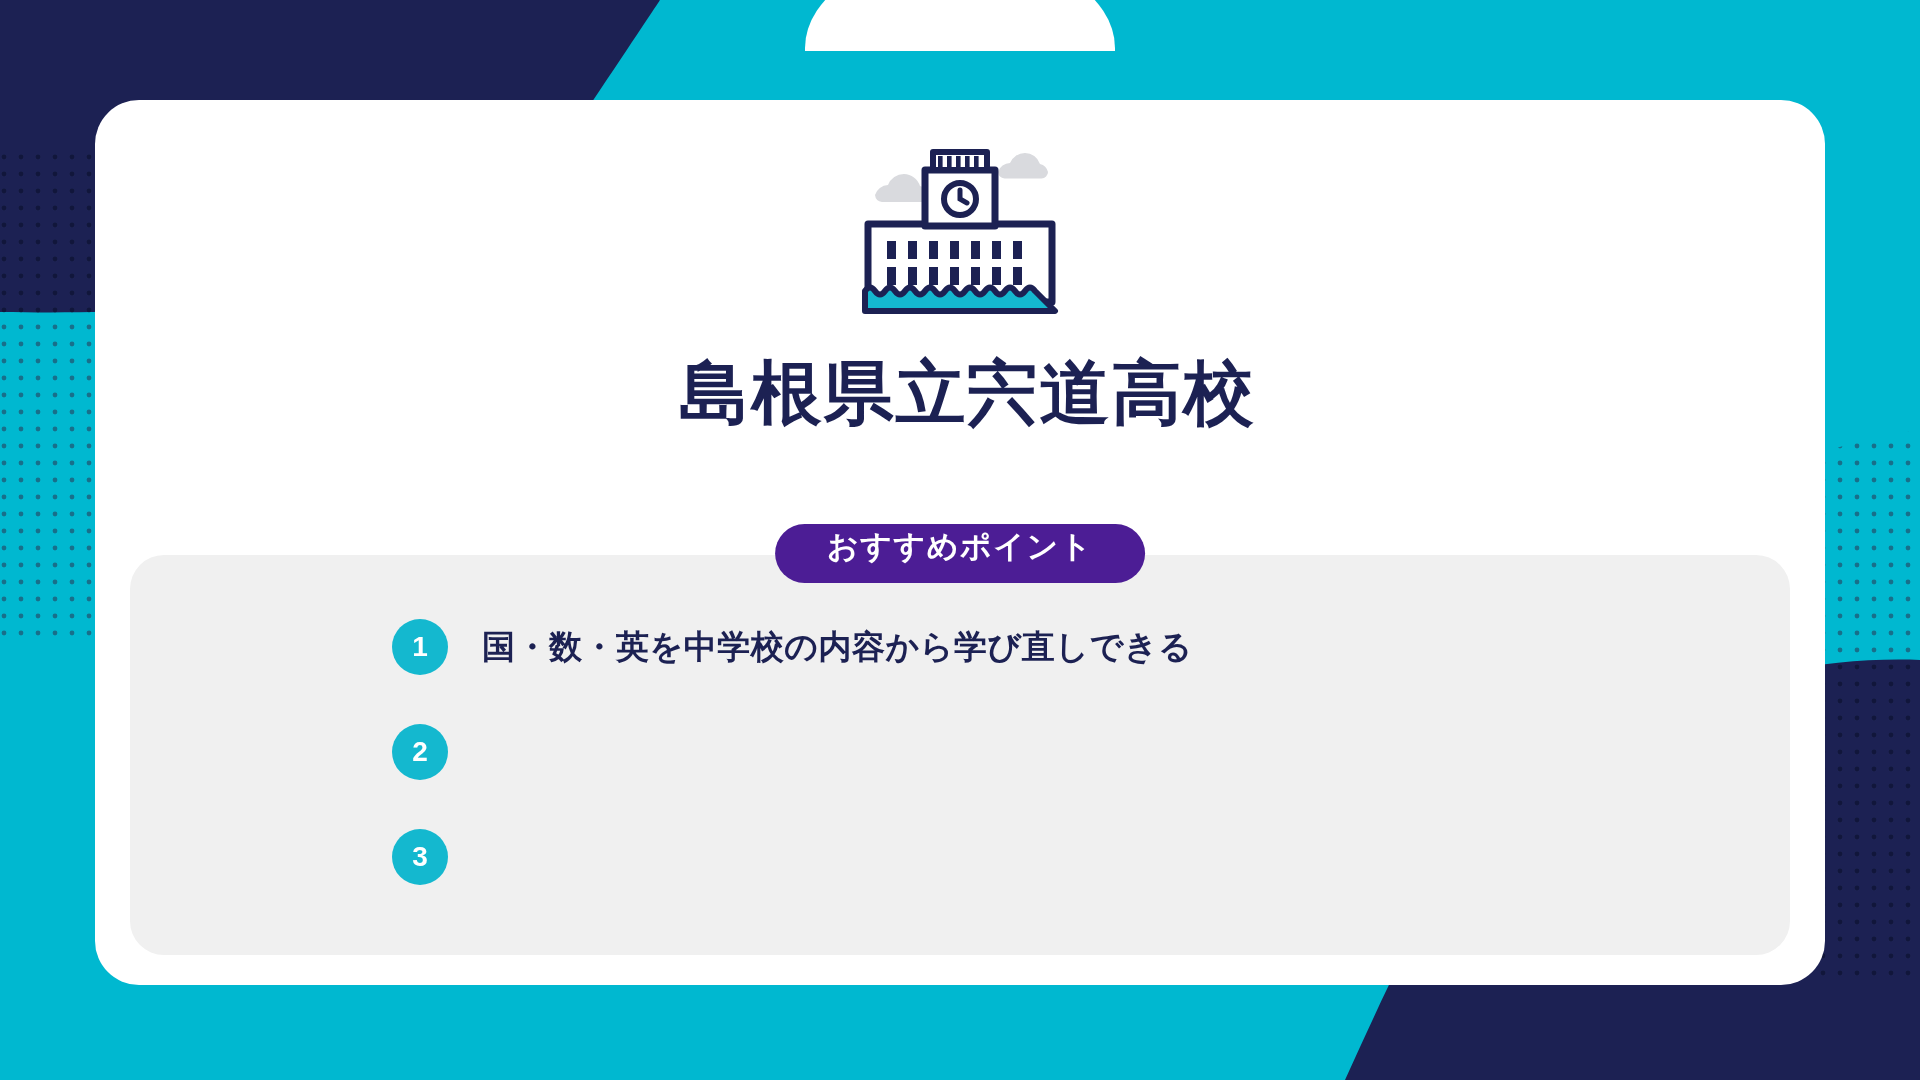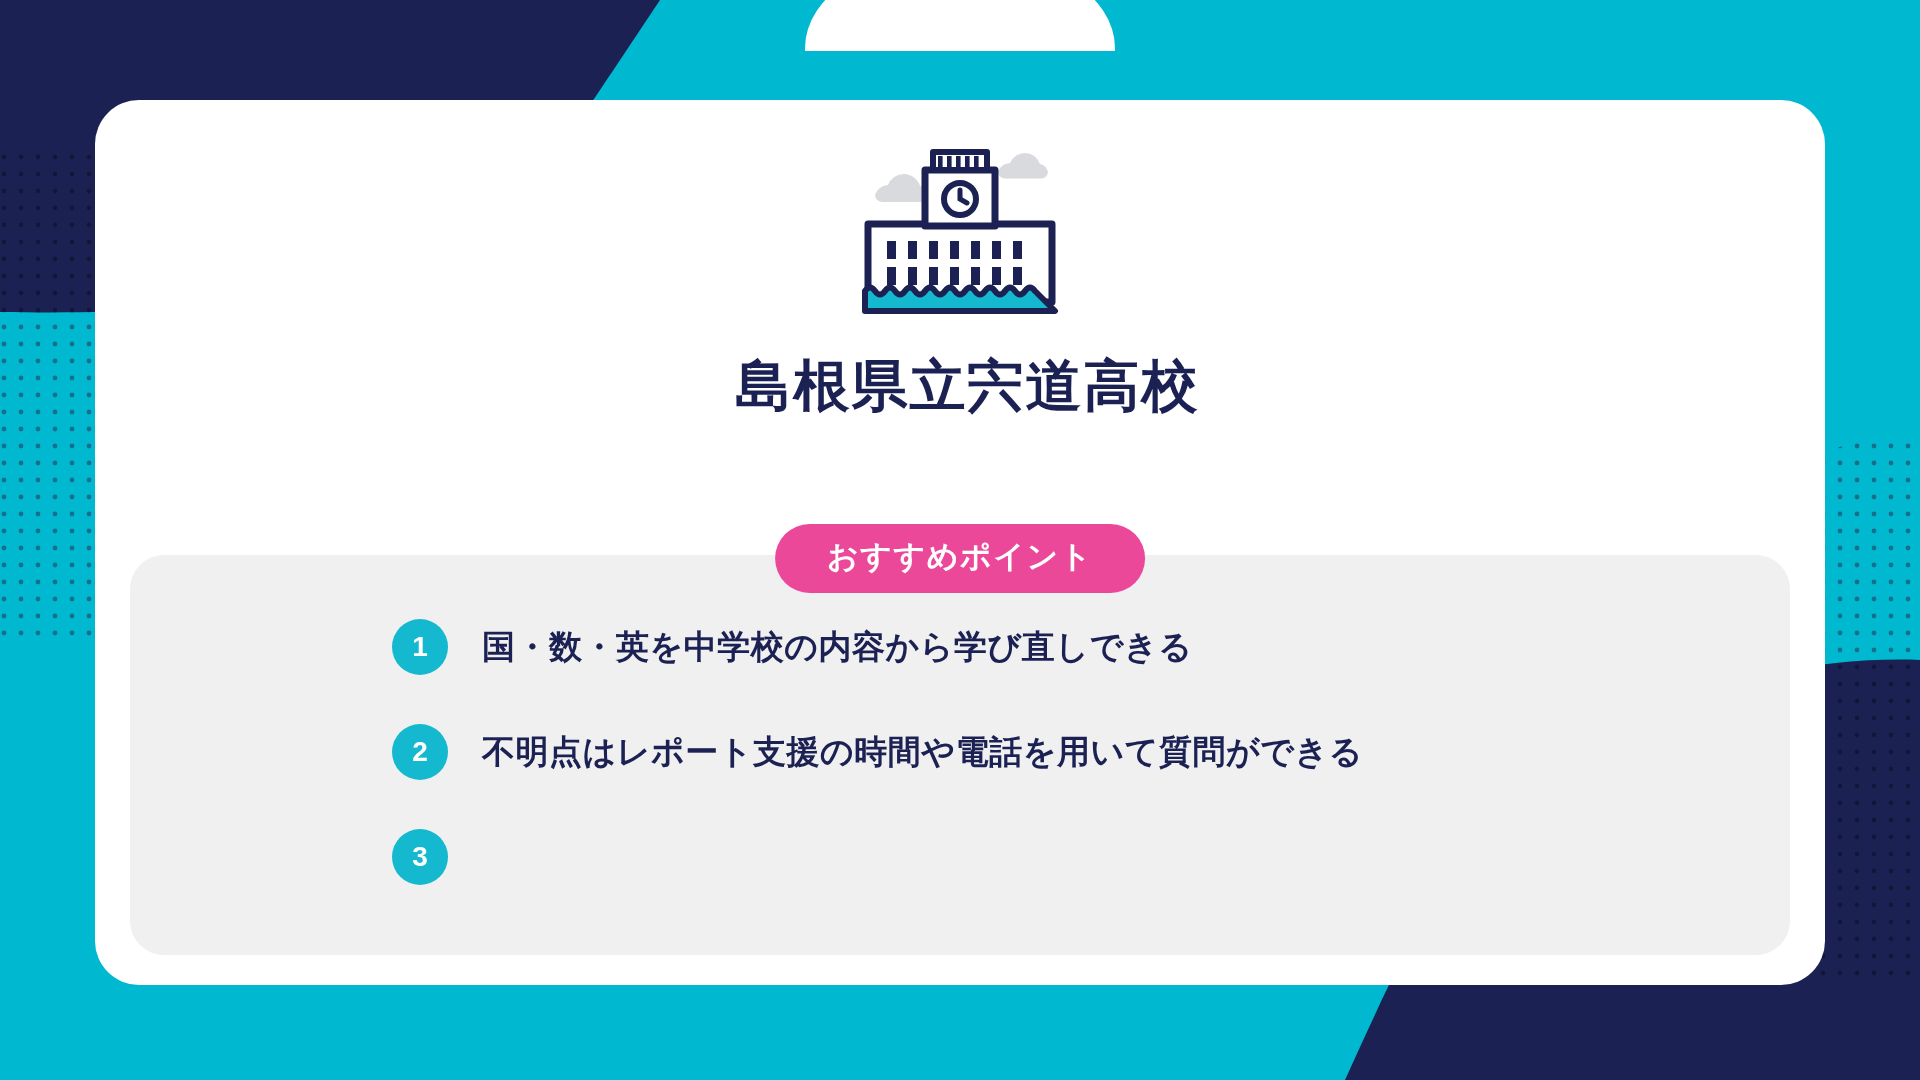--- a/index.html
+++ b/index.html
@@ -69,21 +69,21 @@
   .icon-wrap svg { display: block; width: 100%; height: 100%; }
 
   
   .title {
     position: absolute;
     left: 15px;
     right: 0;
     top: 355px;
     text-align: center;
     color: #1c2153;
-    font-size: 56px;
+    font-size: 70px;
     font-weight: 700;
     letter-spacing: 2px;
     line-height: 1.1;
     z-index: 8;
     white-space: nowrap;
   }
 
   
   .points-panel {
     position: absolute;
@@ -95,26 +95,26 @@
     border-radius: 34px;
     z-index: 6;
   }
 
   
   .badge {
     position: absolute;
     left: 50%;
     top: 524px;
     transform: translateX(-50%);
-    background: #ec4899;
+    background: #4c1d95;
     color: #ffffff;
     font-size: 31px;
     font-weight: 700;
     letter-spacing: 1.5px;
-    padding: 14px 52px 16px;
+    padding: 4px 52px 16px;
     border-radius: 999px;
     z-index: 9;
     white-space: nowrap;
     line-height: 1.25;
   }
 
   
   .points-list {
     position: absolute;
     left: 392px;
@@ -274,18 +274,17 @@
 
 <div class="badge">おすすめポイント</div>
 
 <div class="points-list">
   <div class="point-row">
     <div class="point-num">1</div>
     <div class="point-text">国・数・英を中学校の内容から学び直しできる</div>
   </div>
   <div class="point-row">
     <div class="point-num">2</div>
-    <div class="point-text">不明点はレポート支援の時間や電話を用いて質問ができる</div>
   </div>
   <div class="point-row">
     <div class="point-num">3</div>
   </div>
 </div>
 
 </body></html>

